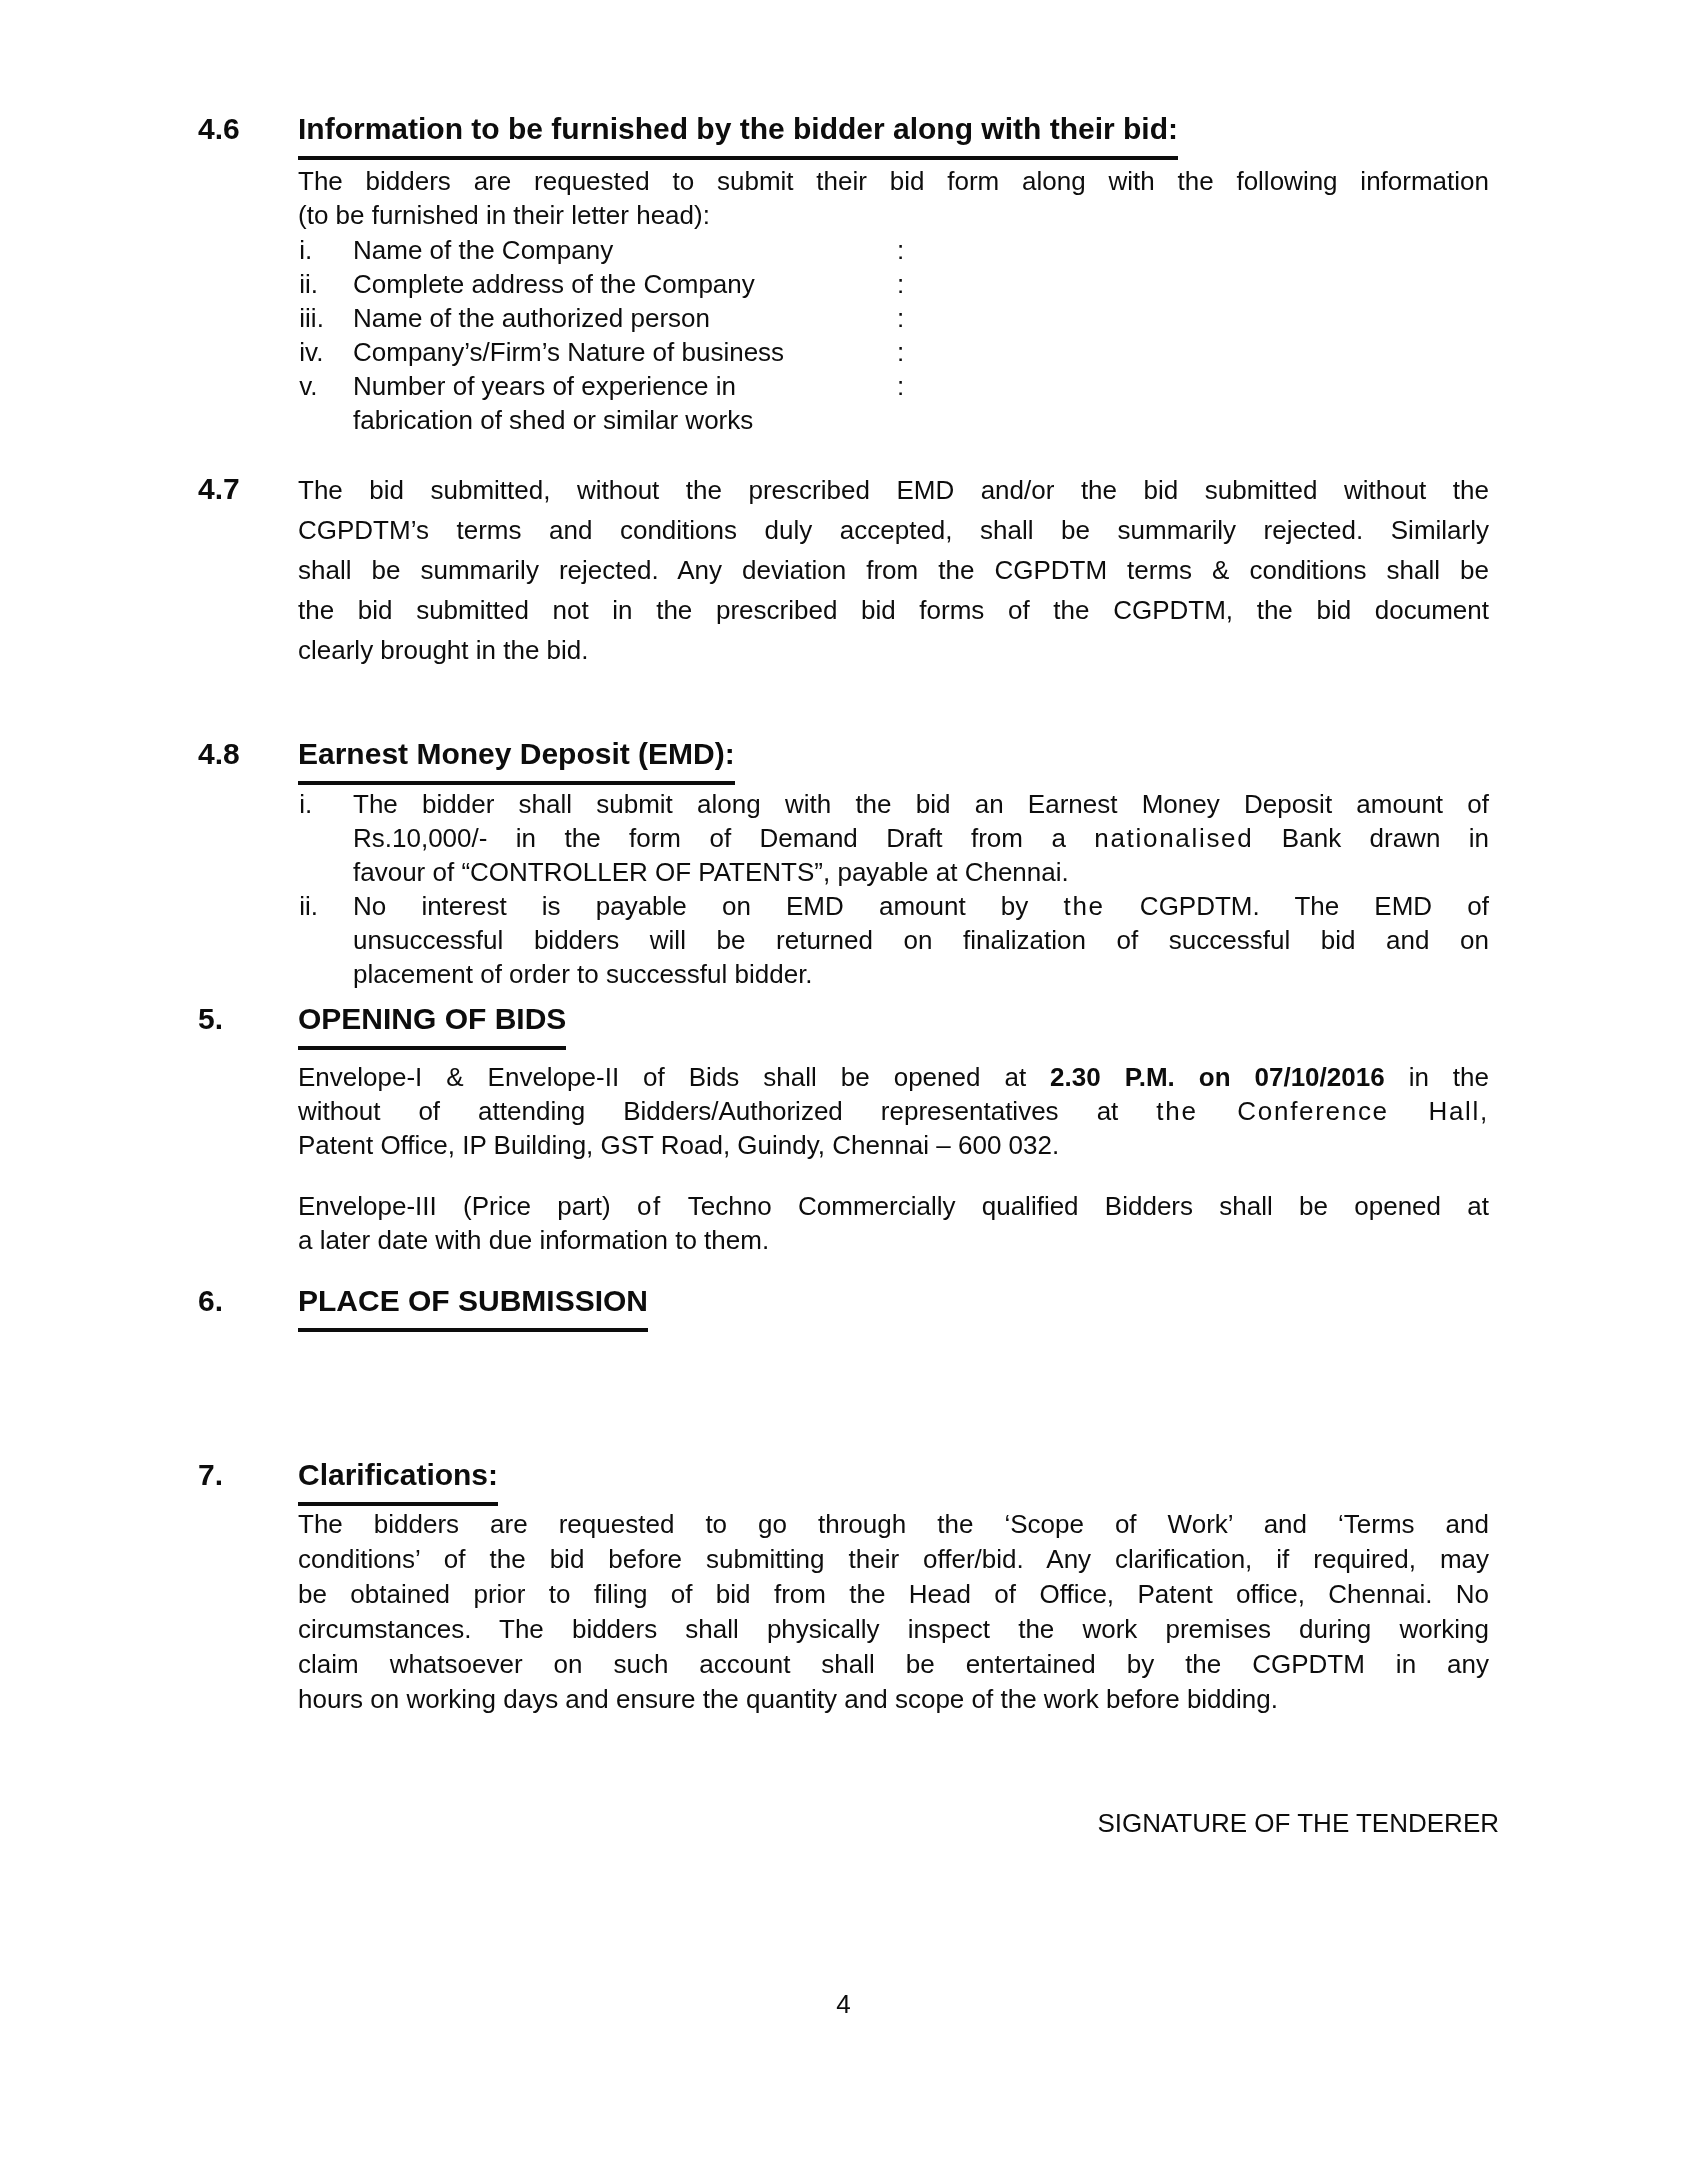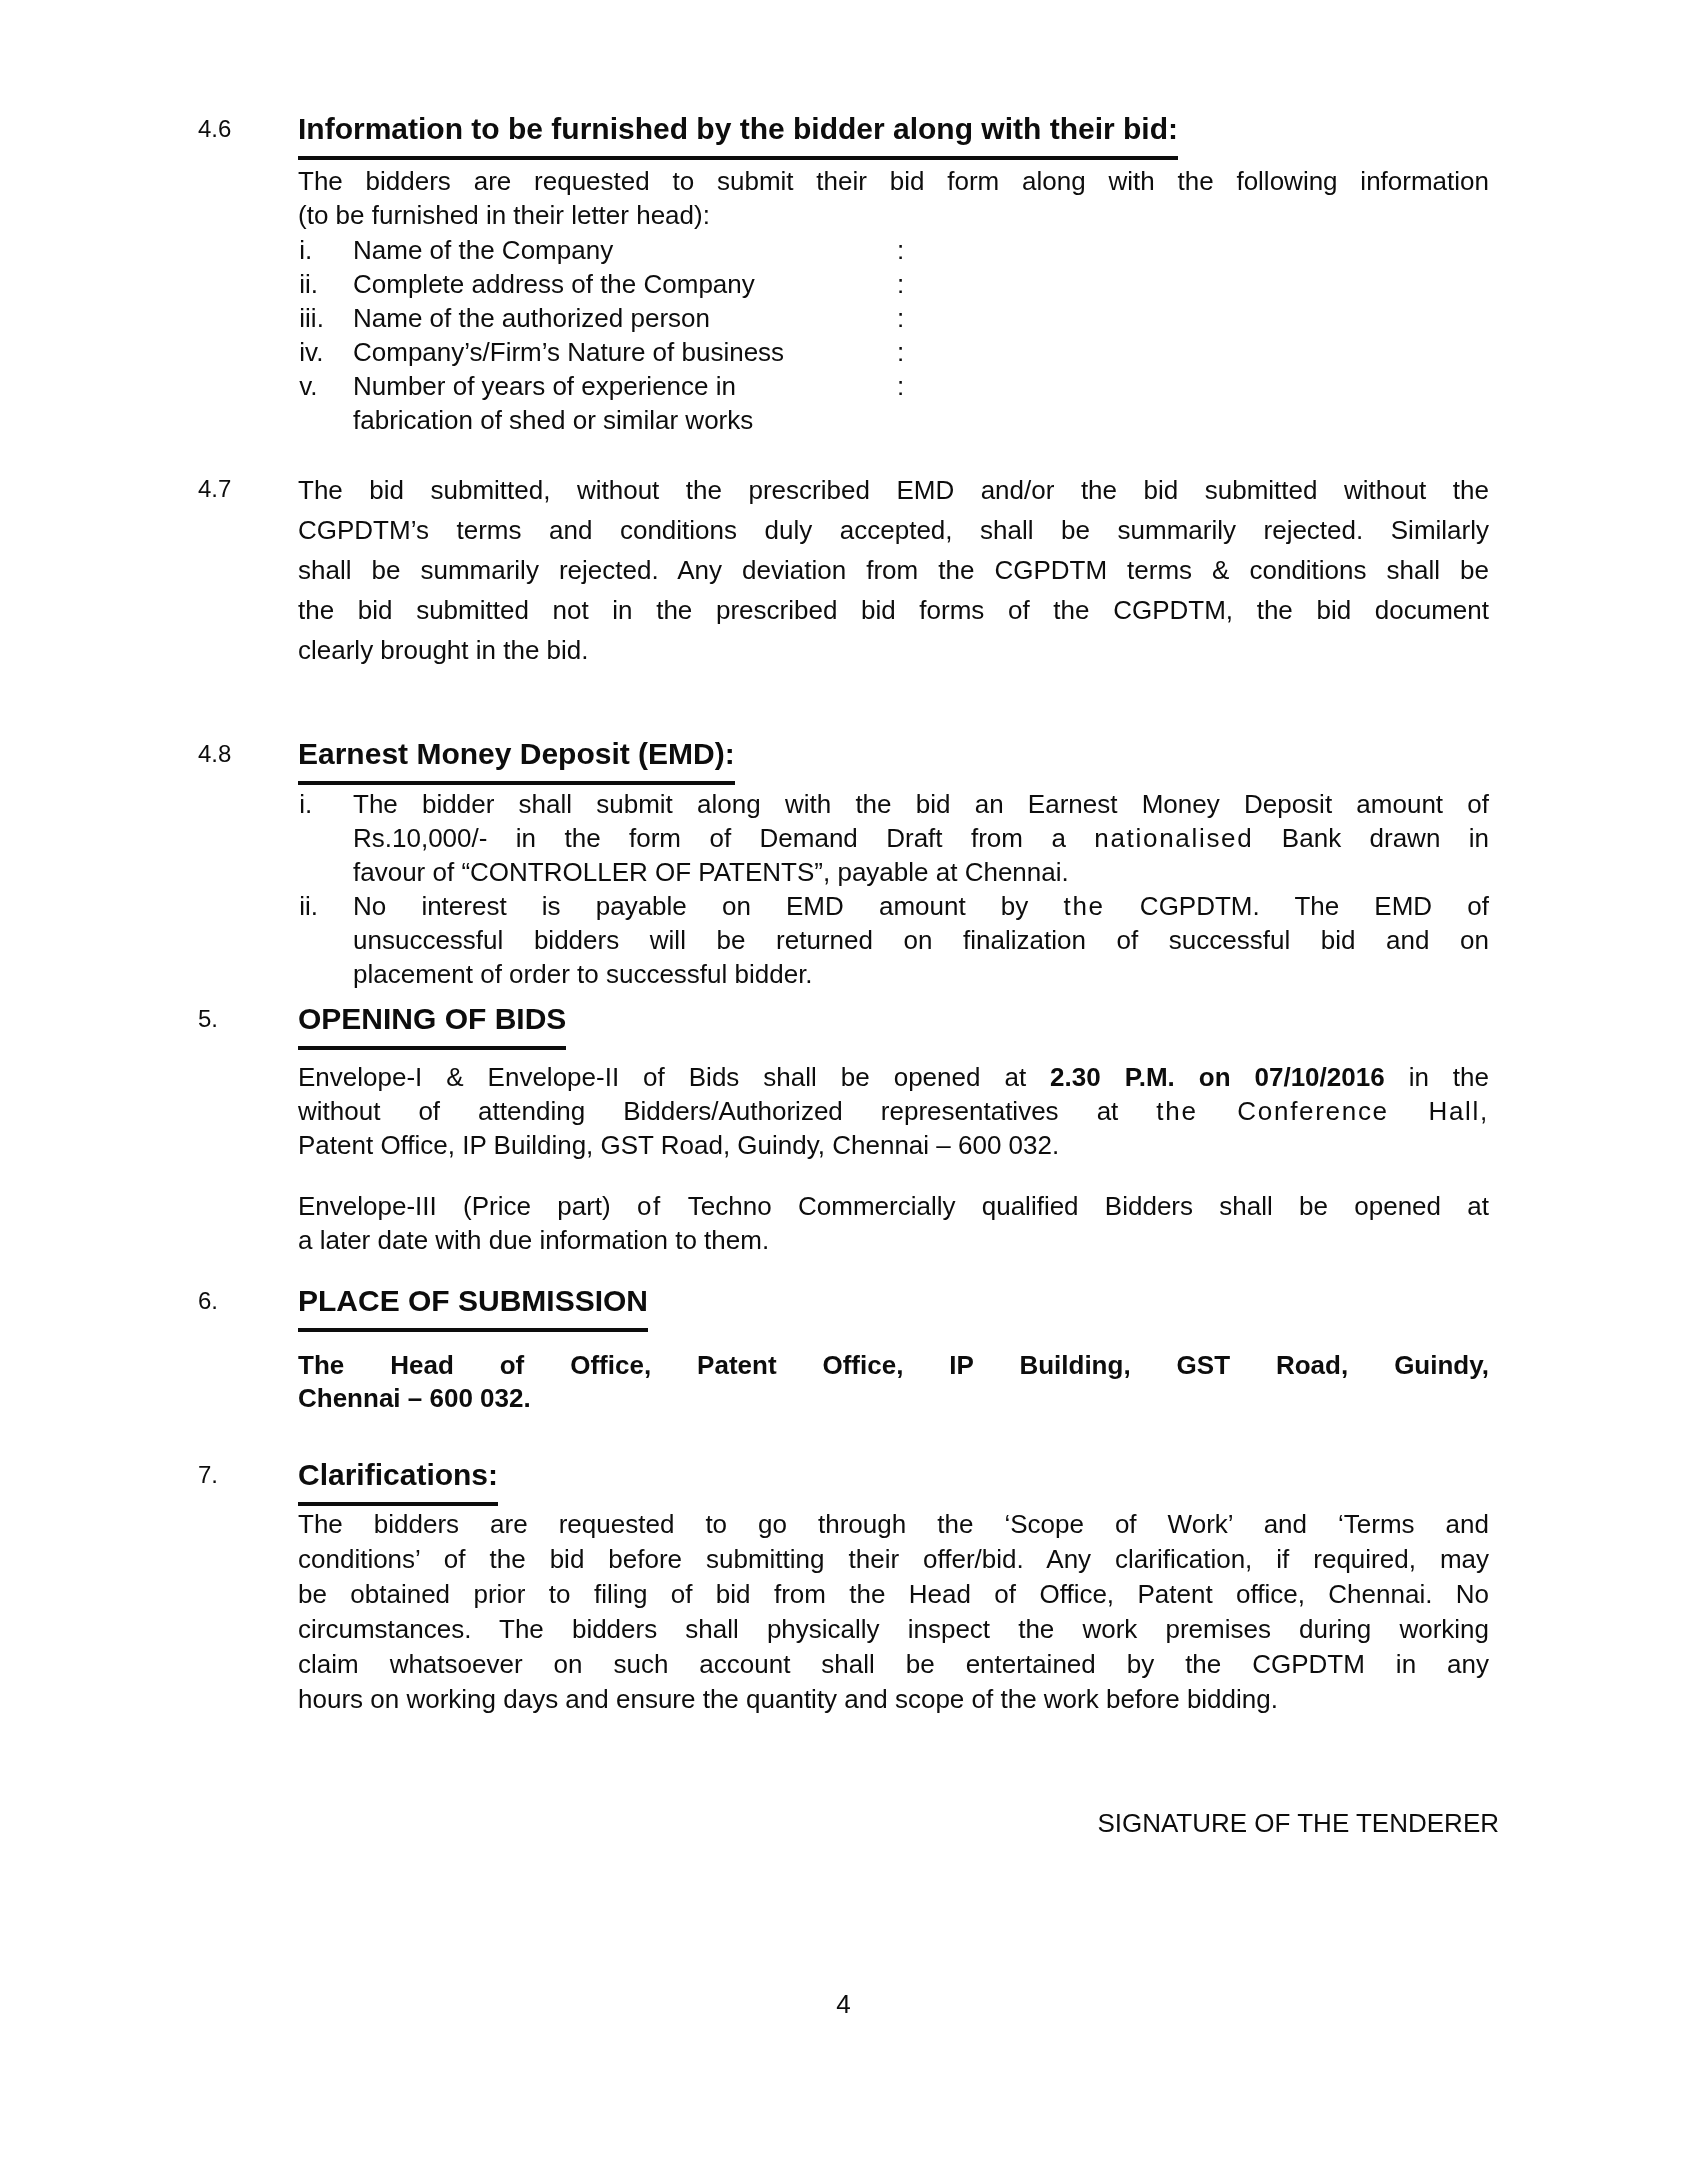--- a/index.html
+++ b/index.html
@@ -7,21 +7,21 @@
     position:relative;
     width:1687px; height:2183px;
     background:#ffffff;
     font-family:"Liberation Sans", sans-serif;
     color:#0d0d0d;
     overflow:hidden;
   }
   .abs { position:absolute; }
   .num {
     left:198px; width:93px;
-    font-size:24px; font-weight:normal; line-height:37px;
+    font-size:30px; font-weight:bold; line-height:37px;
     white-space:nowrap;
   }
   .heading {
     left:298px; width:1191px;
     font-size:30px; font-weight:bold; line-height:37px;
     white-space:nowrap;
   }
   .heading .hd-t {
     display:inline-block;
     border-bottom:4.6px solid #0d0d0d;
@@ -125,24 +125,20 @@
   </div>
 
   <div class="abs body-blk lh52" style="top:1189px">
     <div class="line jl"><span>Envelope-III (Price part) </span><span class="tk">of</span><span>  Techno Commercially qualified Bidders shall be opened at</span></div>
     <div class="line ll">a later date with due information to them.</div>
   </div>
 
   <div class="abs num" style="top:1282px">6.</div>
   <div class="abs heading" style="top:1282px"><span class="hd-t">PLACE OF SUBMISSION</span></div>
 
-  <div class="abs body-blk lh50 b" style="top:1349px">
-    <div class="line jl">The Head of Office, Patent Office, IP Building, GST Road, Guindy,</div>
-    <div class="line ll">Chennai – 600 032.</div>
-  </div>
 
   <div class="abs num" style="top:1456px">7.</div>
   <div class="abs heading" style="top:1456px"><span class="hd-t">Clarifications:</span></div>
 
   <div class="abs body-blk lh53" style="top:1507px">
     <div class="line jl">The bidders are requested to go through the ‘Scope of Work’ and ‘Terms and</div>
     <div class="line jl">conditions’ of the bid before submitting their offer/bid. Any clarification, if required, may</div>
     <div class="line jl">be obtained prior to filing of bid from the Head of Office, Patent office, Chennai. No</div>
     <div class="line jl">circumstances. The bidders shall physically inspect the work premises during working</div>
     <div class="line jl">claim whatsoever on such account shall be entertained by the CGPDTM in any</div>

